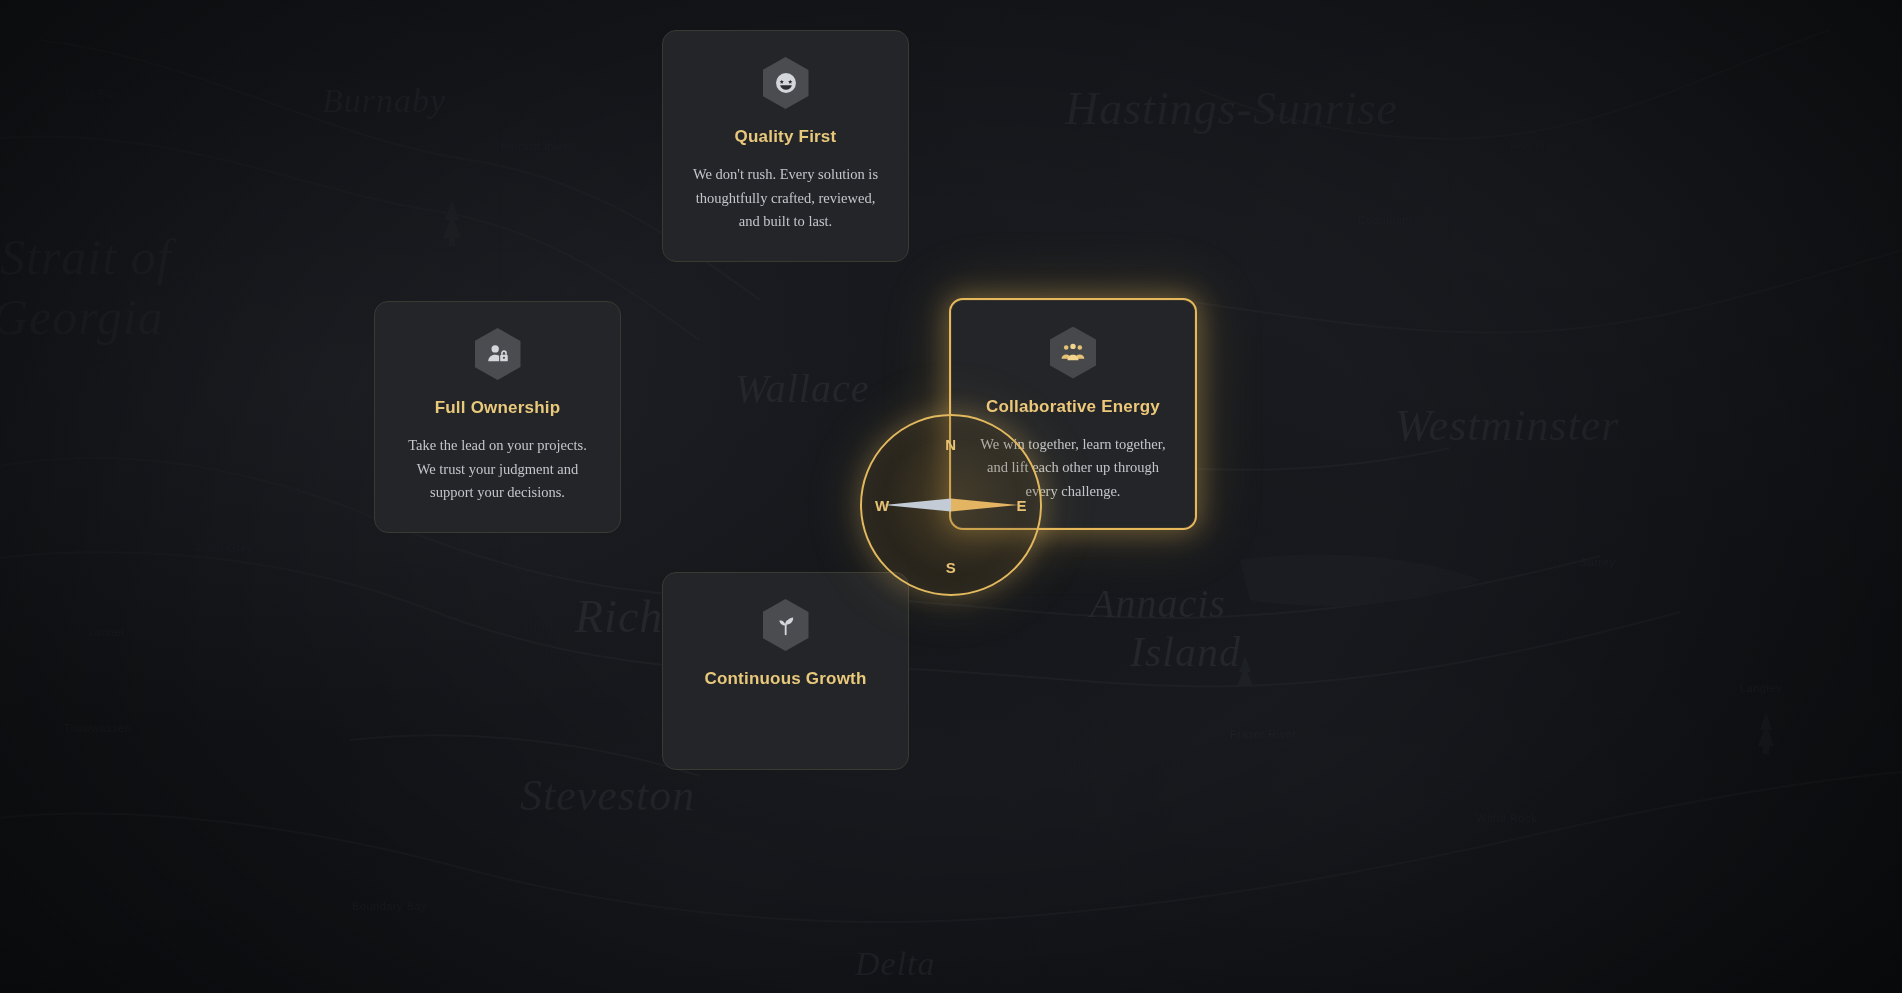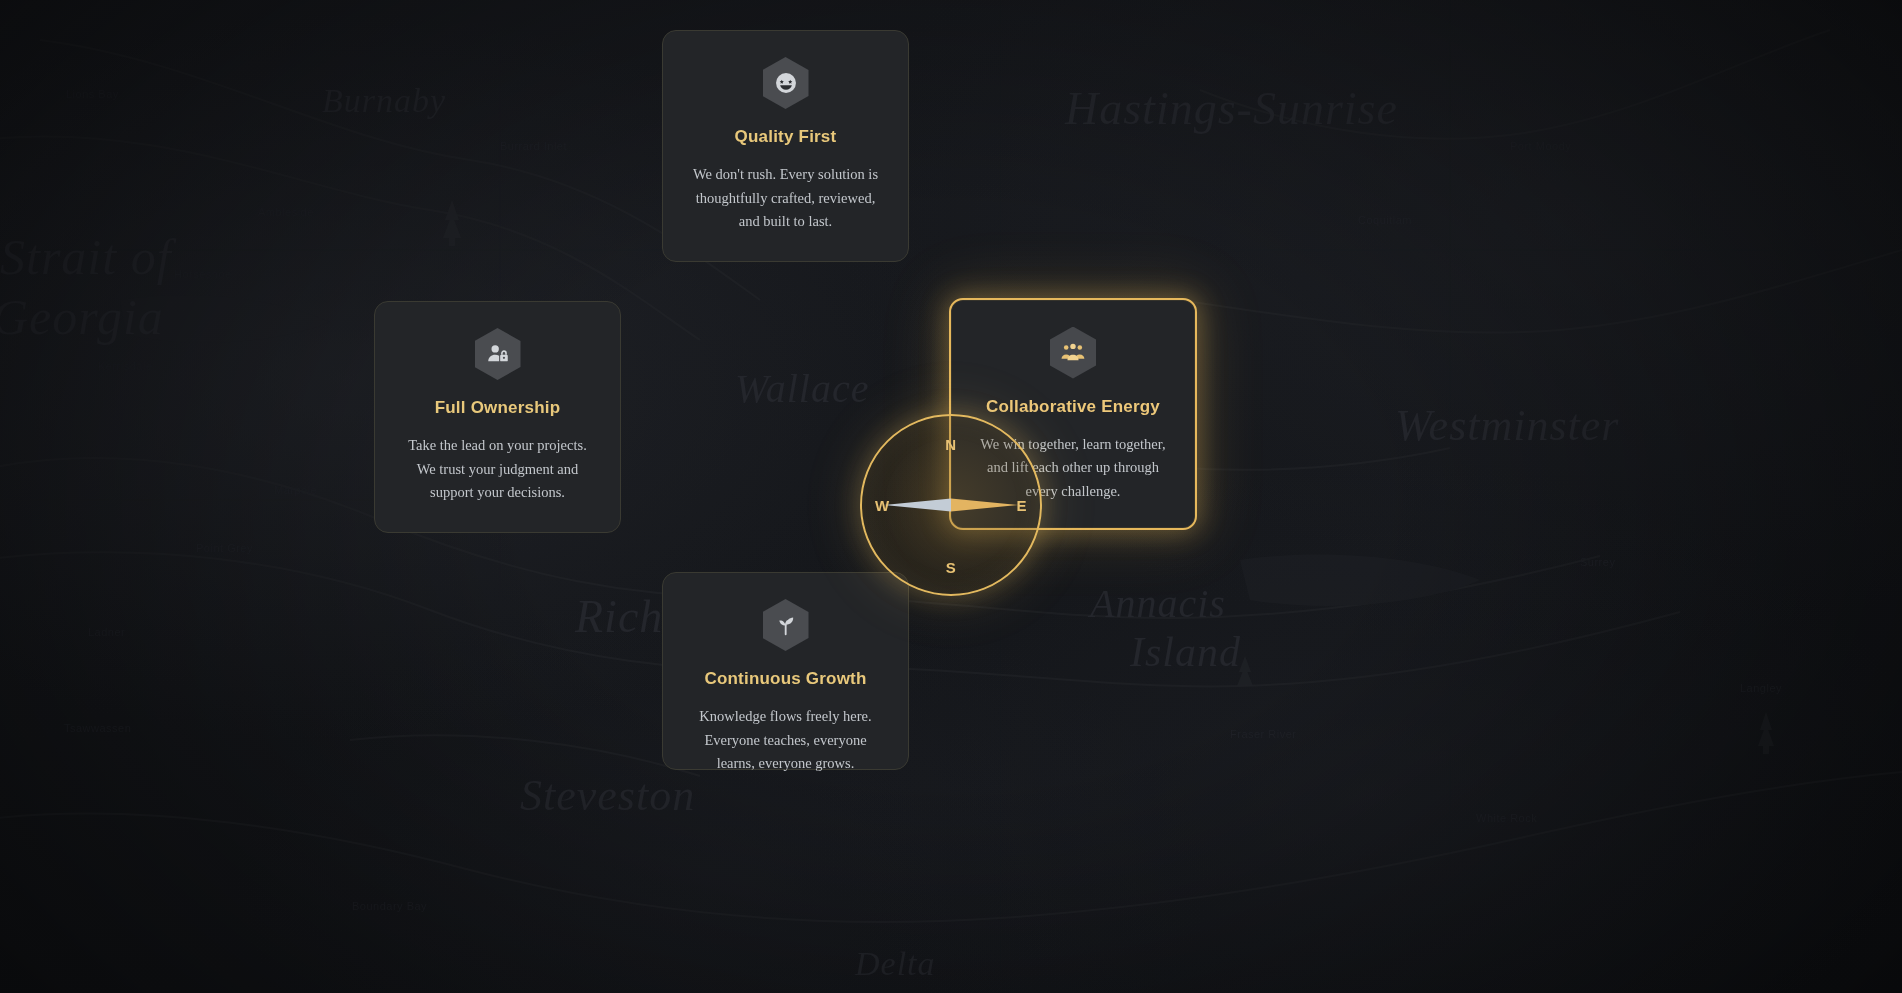--- a/index.html
+++ b/index.html
@@ -262,21 +262,20 @@
 
   <div class="value-card card-pos-bottom">
     <div class="hex">
       <svg width="26" height="26" viewBox="0 0 24 24">
         <path d="M11.7 20.6 v-7.4 c0-2.0 .5-3.4 1.6-4.7" fill="none" stroke="#d3d6da" stroke-width="1.7" stroke-linecap="round"></path>
         <path d="M12.1 11.6 C12.1 7.9 14.9 5.2 18.6 5.0 C18.9 8.7 16.2 11.5 12.1 11.6 Z" fill="#d3d6da"></path>
         <path d="M11.4 12.5 C8.6 12.5 6.3 10.6 5.8 7.8 C8.8 7.4 11.2 9.3 11.4 12.5 Z" fill="#d3d6da"></path>
       </svg>
     </div>
     <div class="card-title">Continuous Growth</div>
-    <div class="card-desc">Knowledge flows freely here. Everyone teaches, everyone learns, everyone grows.</div>
   </div>
 
   <div id="compass">
     <div class="ring"></div>
     <svg id="needle" width="182" height="182" viewBox="0 0 182 182">
       <polygon points="24,91 91,84.5 91,97.5" fill="#c3ccd6"></polygon>
       <polygon points="158,91 91,84.5 91,97.5" fill="#e3b461"></polygon>
     </svg>
     <span class="compass-dir" id="dir-n">N</span>
     <span class="compass-dir" id="dir-e">E</span>

